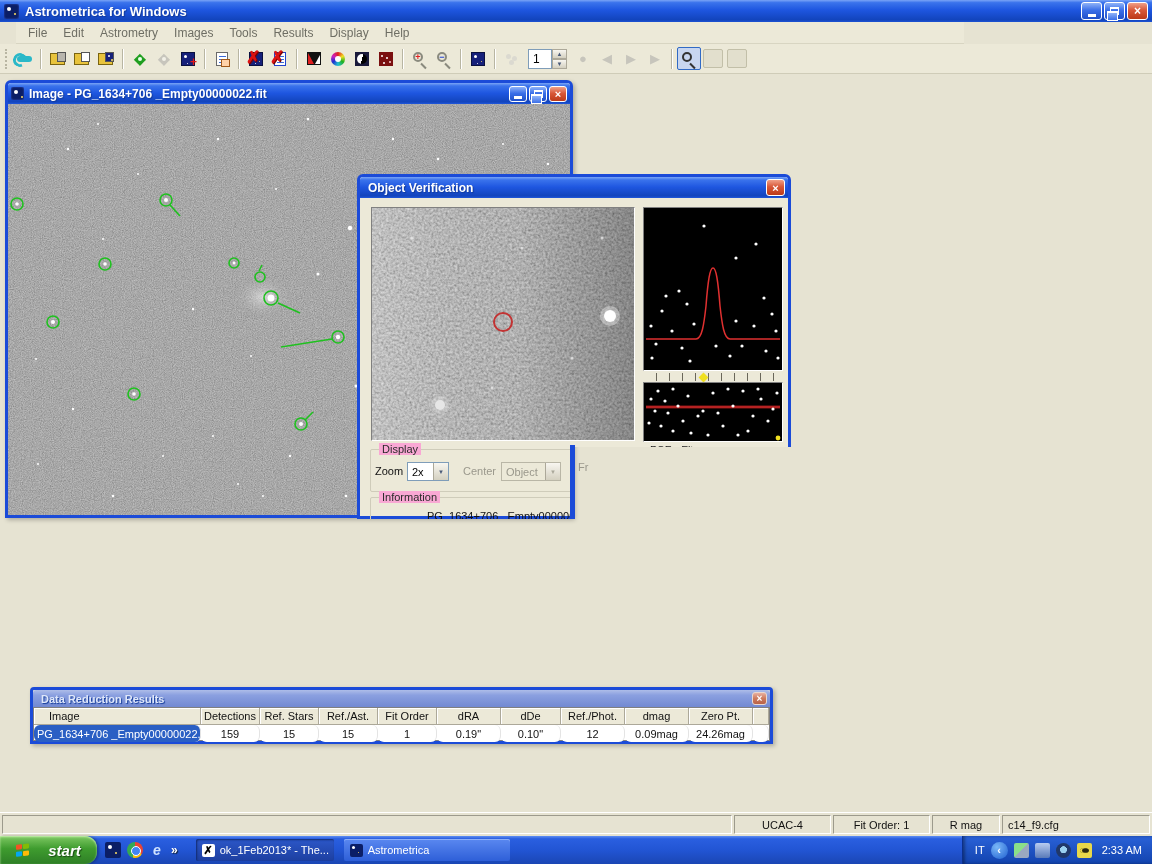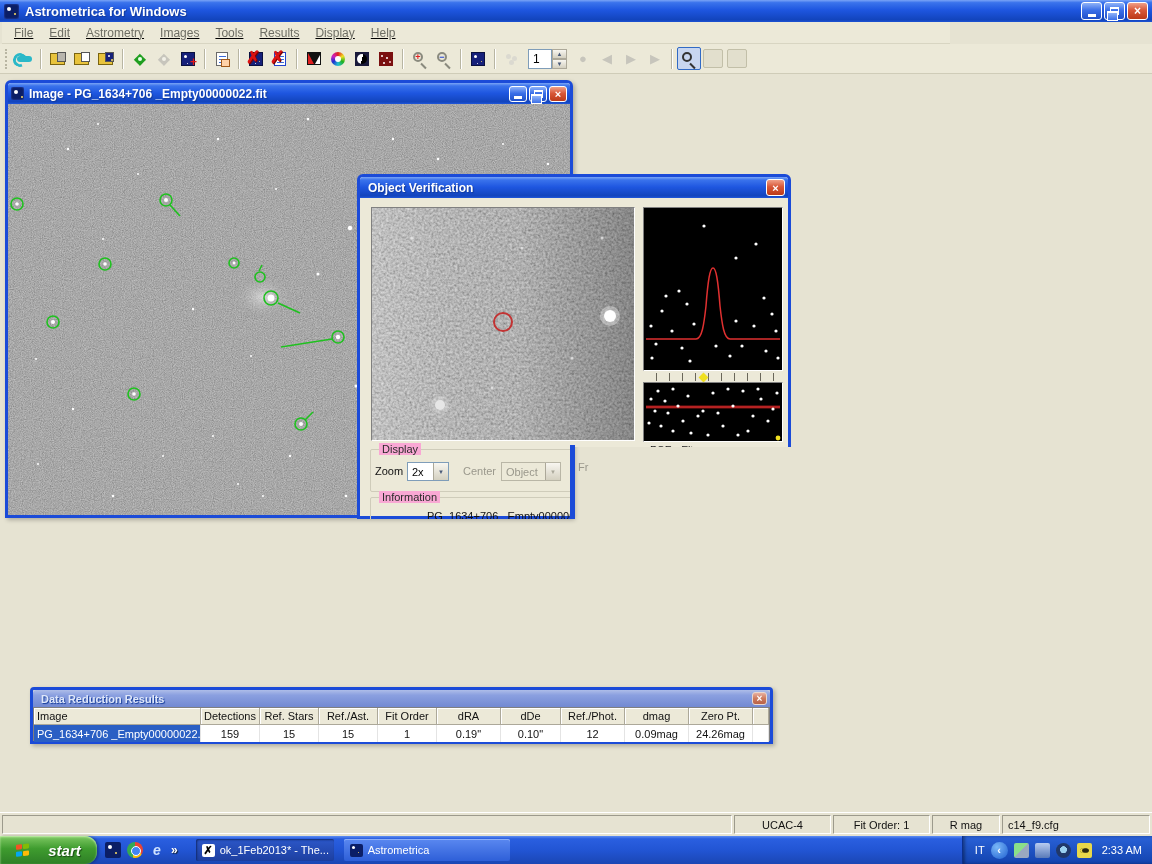--- a/index.html
+++ b/index.html
@@ -21,22 +21,22 @@
   .wbtn { width:21px; height:18px; border:1px solid #fff; border-radius:3px; color:#fff;
     background:linear-gradient(180deg,#8fb2f8,#3b6fe8 45%,#2050c8); display:flex; align-items:center;
     justify-content:center; font-size:12px; font-weight:bold; }
   .wbtn.close { background:linear-gradient(180deg,#f0a088,#d85838 45%,#bc3a18); }
   .minbar { width:8px; height:3px; background:#fff; margin-top:8px; }
   .restsq { width:9px; height:8px; border:1px solid #fff; border-top-width:2px; position:relative; }
   .restsq::before { content:""; position:absolute; left:-4px; top:2px; width:9px; height:7px;
     border:1px solid #fff; border-top-width:2px; background:linear-gradient(180deg,#8fb2f8,#3b6fe8); }
 
   
-  #menubar { position:absolute; left:2px; top:22px; width:948px; height:22px; background:#ece9d8;
-    border-bottom:1px solid #d8d5c2; display:flex; align-items:center; padding-left:4px;text-decoration:underline; }
+  #menubar { position:absolute; left:16px; top:22px; width:948px; height:22px; background:#ece9d8;
+    border-bottom:1px solid #d8d5c2; display:flex; align-items:center; padding-left:4px; }
   .menu-item { padding:3px 8px; color:#6e6e64; font-size:12px; }
 
   
   #toolbar { position:absolute; left:0; top:44px; width:1152px; height:30px; background:#ece9d8;
     border-bottom:1px solid #cfccb8; display:flex; align-items:center; padding-left:2px; }
   .grip { width:4px; height:20px; margin:0 3px; border-left:2px dotted #b8b5a2; }
   .tsep { width:2px; height:20px; margin:0 4px; border-left:1px solid #b8b5a2; border-right:1px solid #fff; }
   .tbtn { width:24px; height:23px; display:flex; align-items:center; justify-content:center;
     position:relative; flex:none; }
   .tbtn.dis { filter:grayscale(1) opacity(.45); }
@@ -167,23 +167,23 @@
 
   
   #results { left:30px; top:687px; width:743px; height:57px; z-index:2; border-radius:4px 4px 0 0; }
   #results .body { position:absolute; left:0; top:17px; width:737px; height:34px; background:#fff;
     border:1px solid #808080; }
   .grid-row { display:grid;
     grid-template-columns:167px 59px 59px 59px 59px 64px 60px 64px 64px 64px 1fr; height:17px; }
   .hcell { background:#ece9d8; border-right:1px solid #aca899; border-bottom:1px solid #aca899;
     box-shadow:inset 1px 1px 0 #fff; display:flex; align-items:center; justify-content:center;
     font-size:11px; color:#111; white-space:nowrap; overflow:hidden; }
-  .hcell.first { justify-content:flex-start; padding-left:3px; }
+  .hcell.first { justify-content:flex-start; padding-left:15px; }
   .dcell { background:#fff; display:flex; align-items:center; justify-content:center; font-size:11px;
-    color:#111; white-space:nowrap; overflow:hidden; border-right:1px solid #e4e4e4; }
+    color:#111; white-space:nowrap; overflow:hidden; border-right:1px solid #e4e4e4;border-radius:6px; }
   .dcell.sel { background:#2a5fc4; color:#fff; justify-content:flex-start; padding-left:3px; }
 
   
   #statusbar { position:absolute; left:0; top:812px; width:1152px; height:24px; background:#e6e3d2;
     border-top:1px solid #fff; display:flex; align-items:stretch; gap:2px; padding:2px; }
   .scell { border:1px solid; border-color:#9c9a8c #fff #fff #9c9a8c; display:flex; align-items:center;
     justify-content:center; font-size:11px; color:#111; }
   .scell.grow { flex:1; }
 
   

